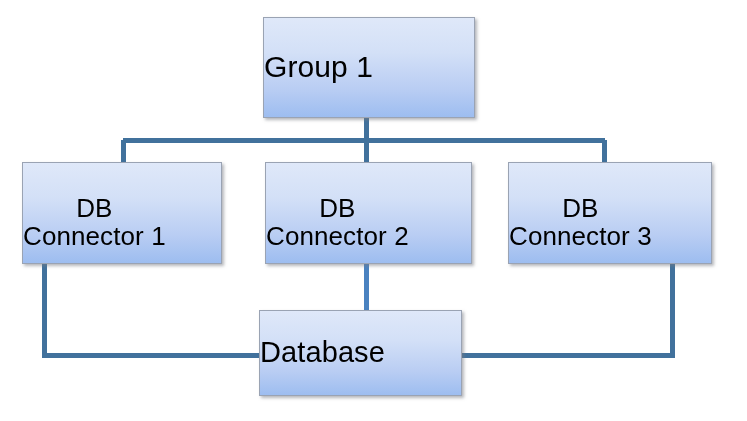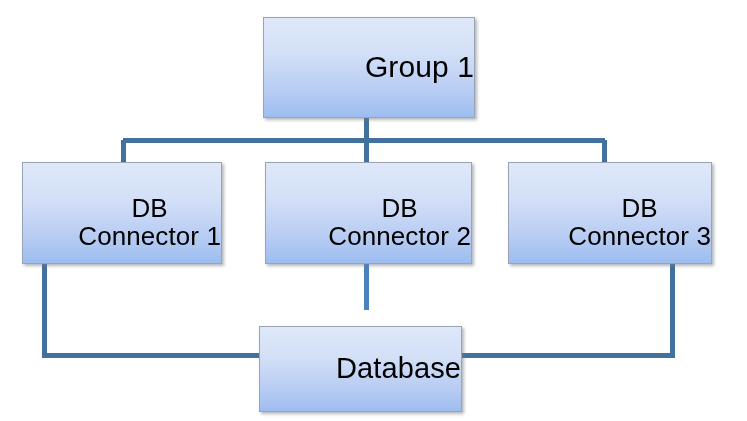--- a/index.html
+++ b/index.html
@@ -14,38 +14,38 @@
   svg.edges{position:absolute;left:0;top:0;width:747px;height:421px;}
 
   .node{
     position:absolute;
     box-sizing:border-box;
     border:1px solid #9aa3b3;
     background:linear-gradient(to bottom,#dfe8f9 0%,#d3e0f7 35%,#b9cdf3 72%,#9dbdf0 100%);
     box-shadow:2px 2px 3px rgba(120,124,132,0.55);
     display:flex;
     align-items:center;
-    justify-content:flex-end;
+    justify-content:flex-start;
     text-align:center;
     color:#000000;
     z-index:2;
   }
   .node .label{
     display:block;
     line-height:1.07;
     letter-spacing:0.1px;
     white-space:pre-line;
   }
   #node-group1{left:263px;top:17px;width:212px;height:101px;}
   #node-group1 .label{font-size:30px;}
   #node-conn1{left:22px;top:162px;width:200px;height:102px;}
   #node-conn2{left:265px;top:162px;width:207px;height:102px;}
   #node-conn3{left:508px;top:162px;width:204px;height:102px;}
   #node-conn1 .label,#node-conn2 .label,#node-conn3 .label{font-size:26px;margin-top:19px;}
-  #node-db{left:259px;top:326px;width:203px;height:86px;}
+  #node-db{left:259px;top:310px;width:203px;height:86px;}
   #node-db .label{font-size:29px;}
 </style>
 </head>
 <body>
 
 <div id="canvas">
 
   <svg class="edges" viewBox="0 0 747 421" xmlns="http://www.w3.org/2000/svg">
 
     <path d="M 366.5 118 L 366.5 140.5" fill="none" stroke="#41719c" stroke-width="5"></path>

